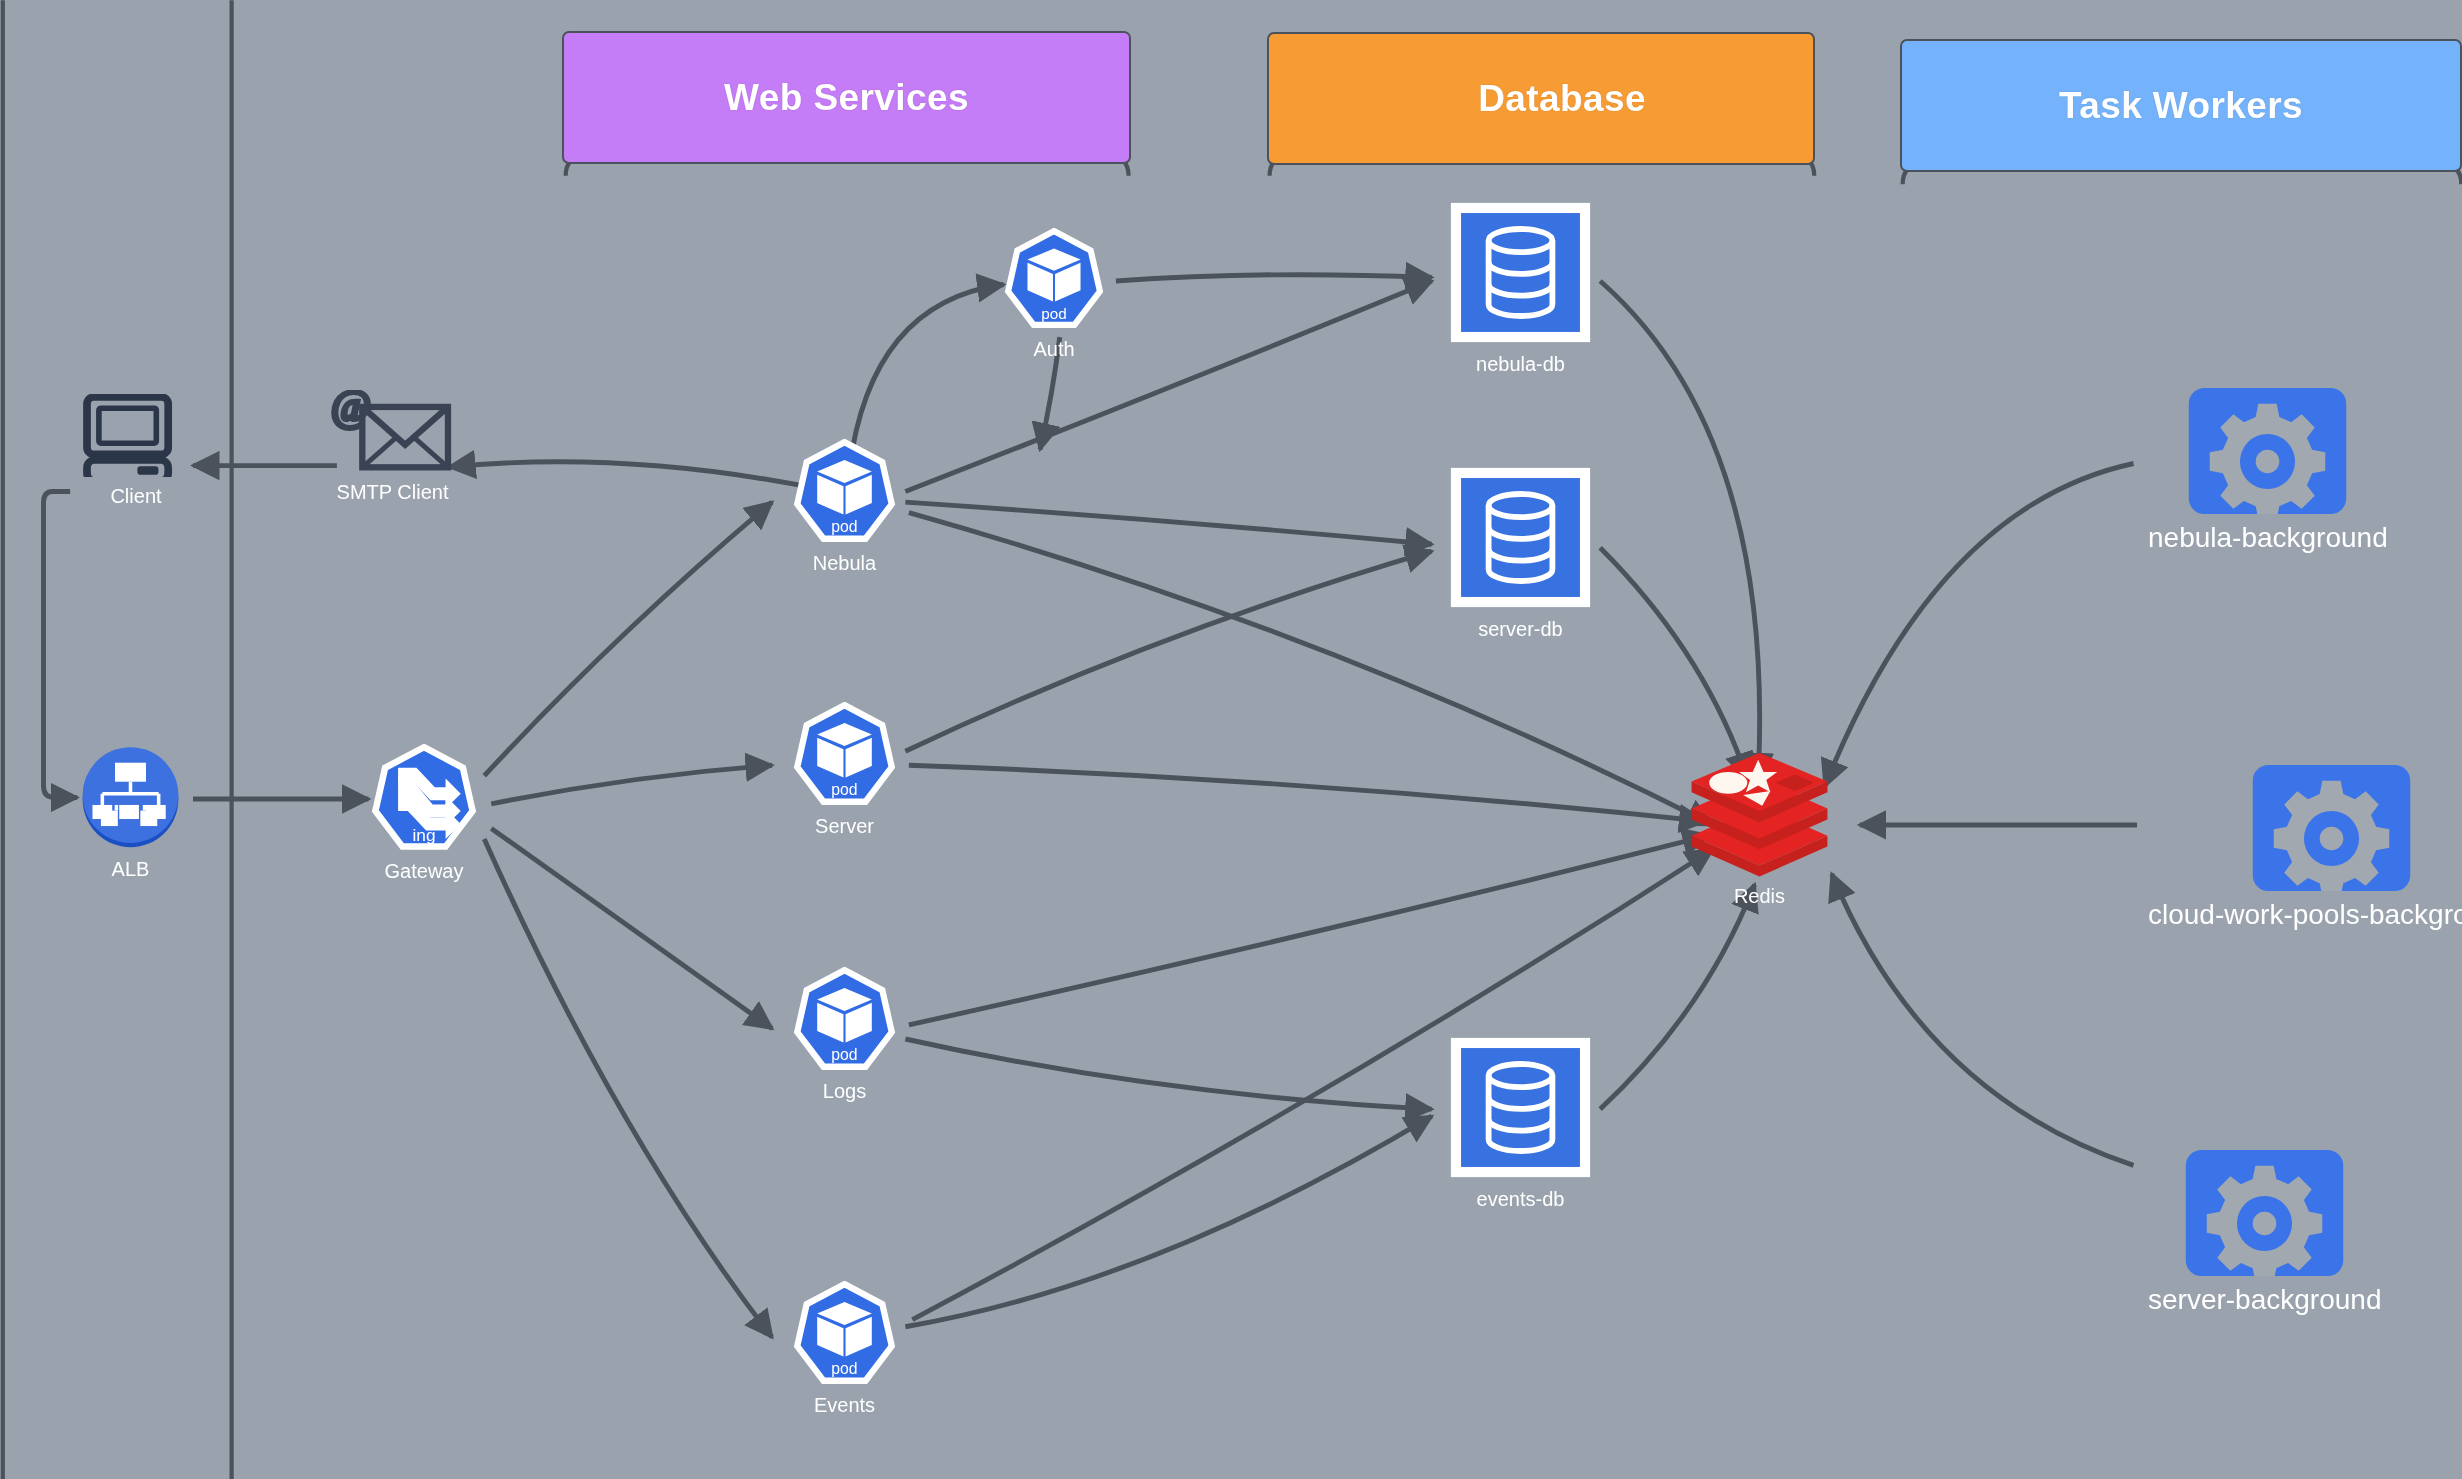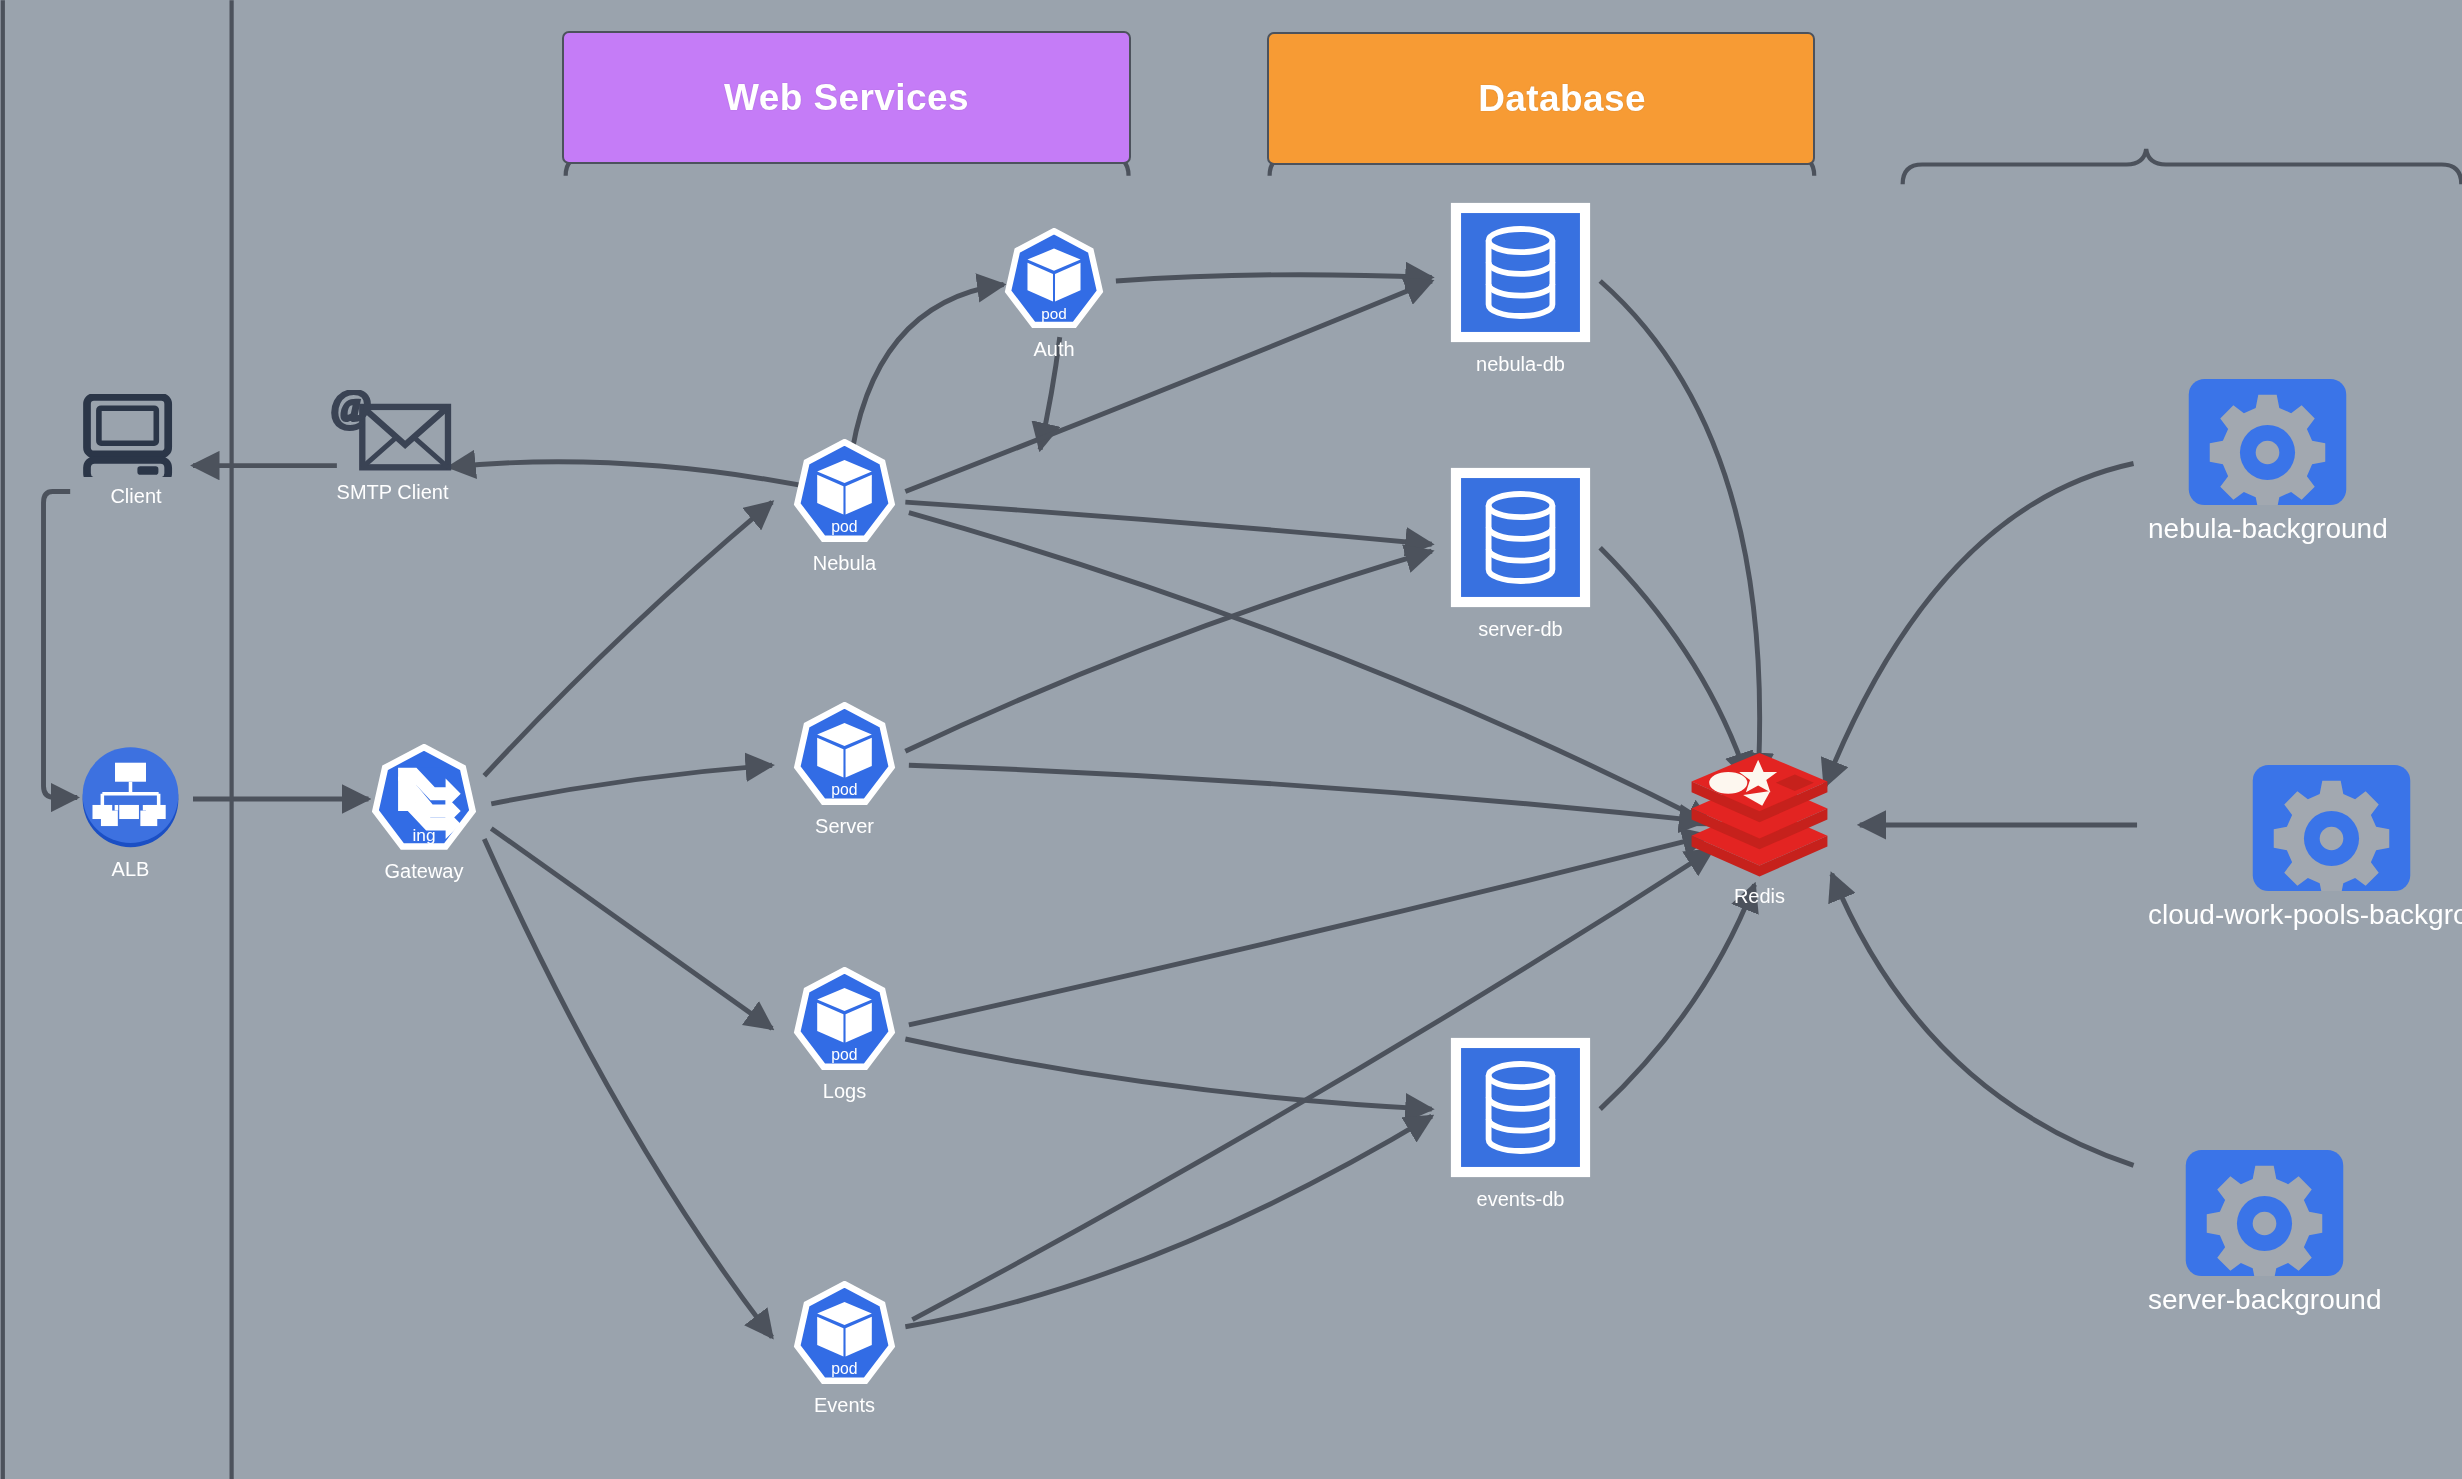--- a/index.html
+++ b/index.html
@@ -132,20 +132,23 @@
   </svg>
 
   <div class="group-header" style="left:562px; top:7px; width:569px; height:133px; background:#c57cf7;">
     <span>Web Services</span>
   </div>
 
   <div class="group-header" style="left:1267px; top:8.4px; width:548px; height:133px; background:#f79b34;padding-left:42px;">
     <span>Database</span>
   </div>
 
+  <div class="group-header" style="left:1900px; top:15.4px; width:562px; height:133px; background:#74b3fb;">
+    <span>Task Workers</span>
+  </div>
 
   <div class="node" style="left:80px; top:394px;">
     <span class="icon-wrap">
       <svg width="112" height="83" viewBox="0 0 160 118">
         <rect x="10" y="4" width="116" height="82" rx="10" fill="none" stroke="#2b3648" stroke-width="11"></rect>
         <rect x="27" y="20" width="82" height="50" rx="3" fill="none" stroke="#2b3648" stroke-width="8"></rect>
         <rect x="10" y="94" width="116" height="30" rx="11" fill="none" stroke="#2b3648" stroke-width="11"></rect>
         <rect x="82" y="103" width="30" height="12" rx="4" fill="#2b3648"></rect>
       </svg>
     </span>
@@ -314,21 +317,21 @@
 
         <ellipse cx="37" cy="23" rx="14" ry="8" fill="#fdf7ef"></ellipse>
         <polygon points="59,6 63,15 73,15 65,21 68,30 59,25 50,30 53,21 45,15 55,15" fill="#fdf7ef"></polygon>
         <polygon points="48,32 68,29 62,40" fill="#fdf7ef"></polygon>
         <polygon points="86,17 100,23 86,29 72,23" fill="#c6211c"></polygon>
       </svg>
     </span>
     <span class="node-label">Redis</span>
   </div>
 
-  <div class="node" style="left:2148px; top:379px;">
+  <div class="node" style="left:2148px; top:388px;">
     <span class="icon-wrap">
       <svg width="159" height="126" viewBox="0 0 120 96">
         <rect x="0" y="0" width="120" height="96" rx="12" fill="#3a74e8"></rect>
         <g transform="translate(60,48)">
           <path fill="#a2a8b0" d="
             M -7,-36 L 7,-36 L 9,-26 L 18,-22 L 26,-28 L 36,-18 L 30,-10 L 34,-1
             L 44,1 L 44,15 L 34,17 L 30,26 L 36,34 L 26,44 L 18,38 L 9,42
             L 7,52 L -7,52 L -9,42 L -18,38 L -26,44 L -36,34 L -30,26 L -34,17
             L -44,15 L -44,1 L -34,-1 L -30,-10 L -36,-18 L -26,-28 L -18,-22
             L -9,-26 Z"></path>

